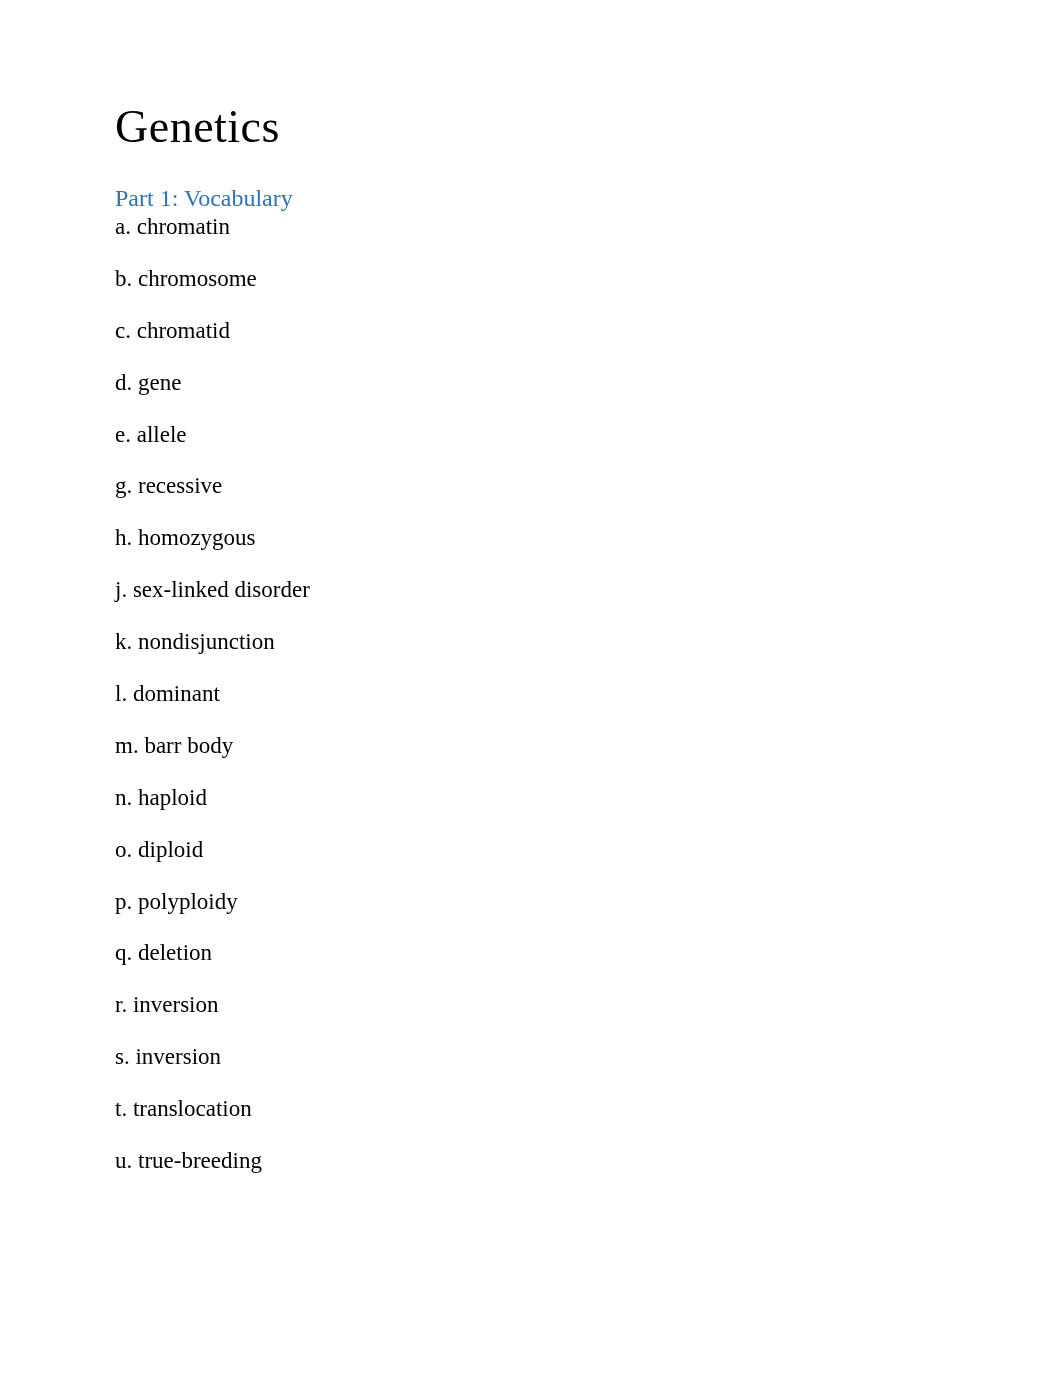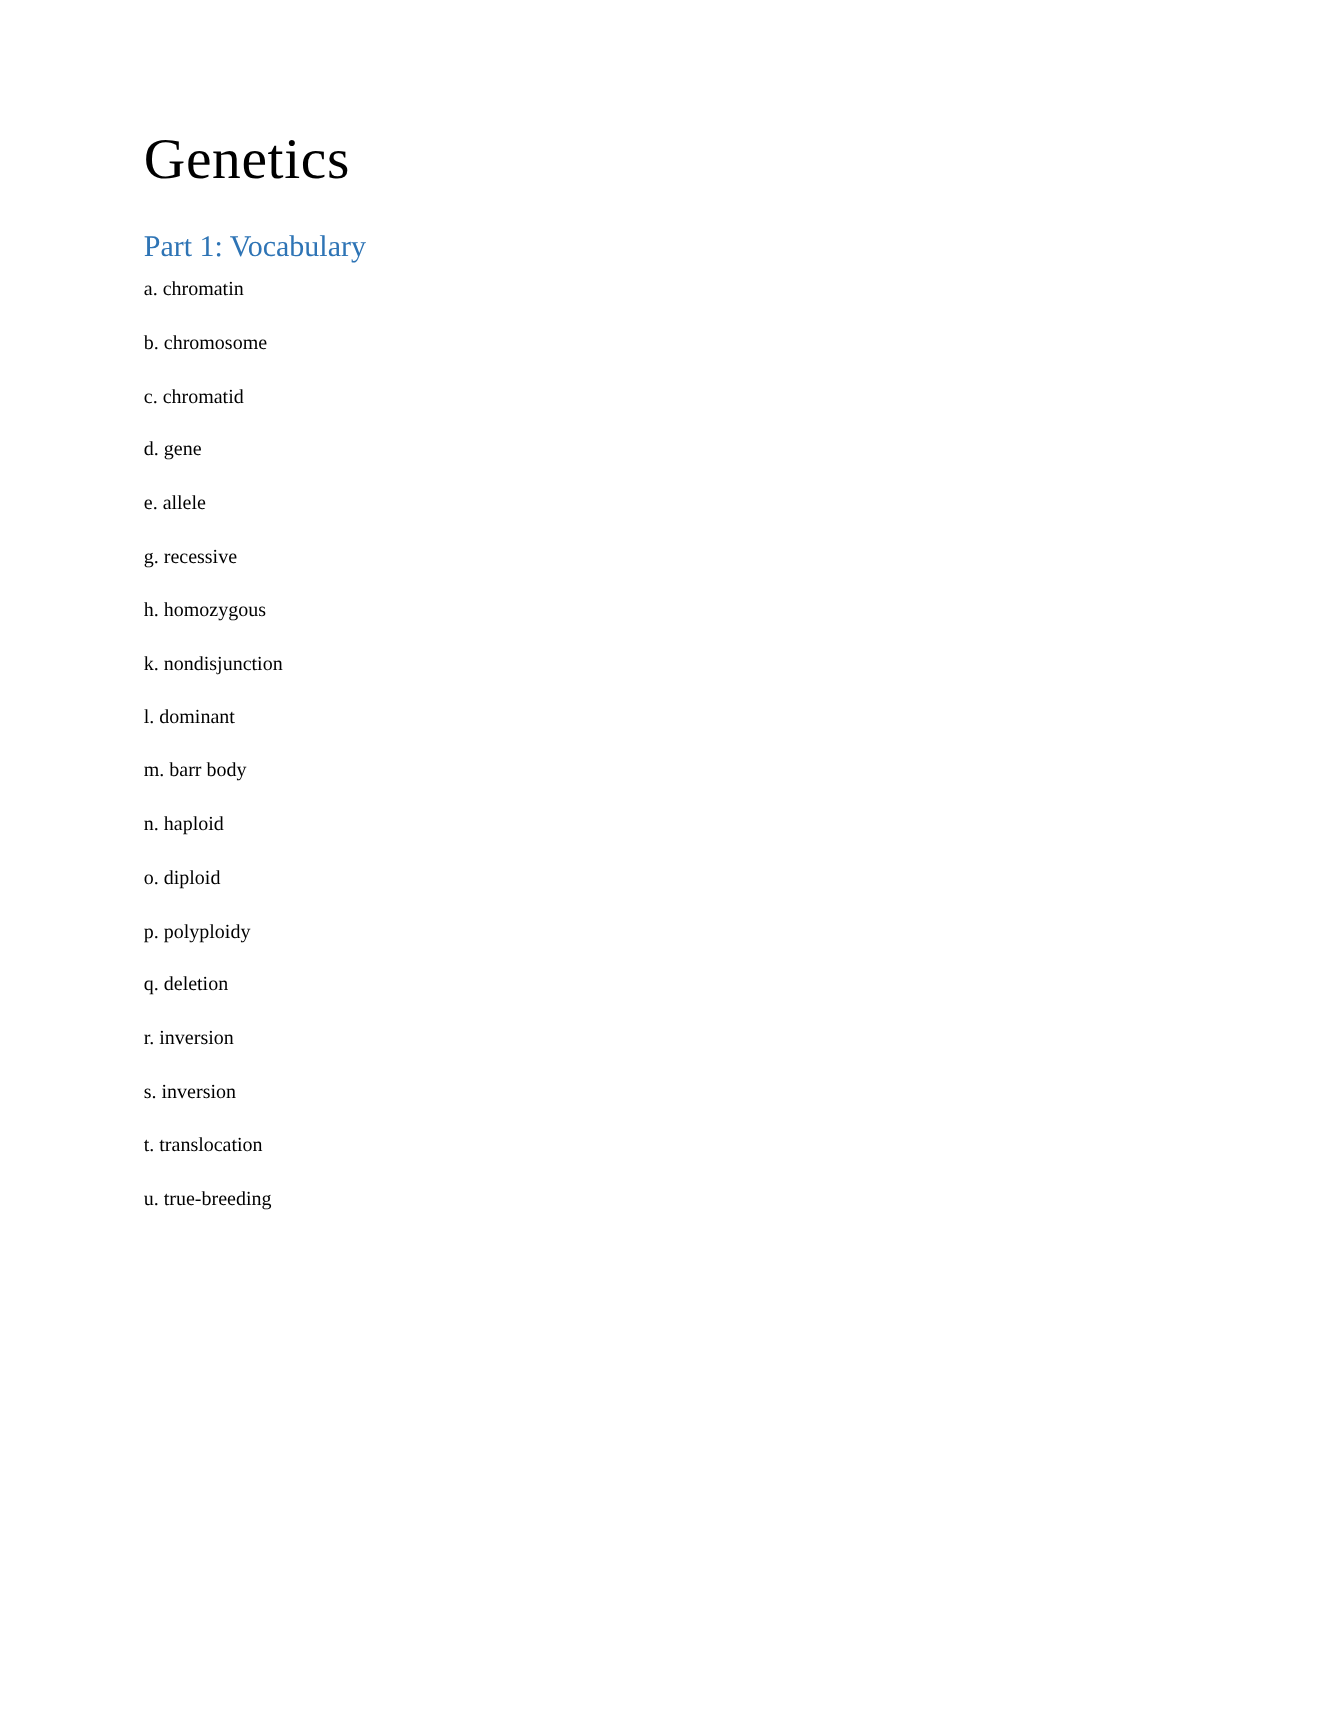--- a/index.html
+++ b/index.html
@@ -17,44 +17,44 @@
     }
     .title {
       font-size: 46px;
       font-weight: normal;
       margin-bottom: 32px;
       letter-spacing: 0.5px;
     }
     .section-heading {
       font-size: 24px;
       color: #2e74b5;
-      margin-bottom: 10px;
       font-weight: normal;
     }
     .vocab-item {
-      font-size: 16px;
+      font-size: 23px;
       margin-bottom: 22px;
       line-height: 1.3;
     }
   </style>
 </head>
 <body>
 
 <h1 class="title">Genetics</h1>
 
 <h2 class="section-heading">Part 1: Vocabulary</h2>
 
 <div>
   <p class="vocab-item">a. chromatin</p>
   <p class="vocab-item">b. chromosome</p>
   <p class="vocab-item">c. chromatid</p>
   <p class="vocab-item">d. gene</p>
   <p class="vocab-item">e. allele</p>
   <p class="vocab-item">g. recessive</p>
   <p class="vocab-item">h. homozygous</p>
+  <p class="vocab-item">j. sex-linked disorder</p>
   <p class="vocab-item">k. nondisjunction</p>
   <p class="vocab-item">l. dominant</p>
   <p class="vocab-item">m. barr body</p>
   <p class="vocab-item">n. haploid</p>
   <p class="vocab-item">o. diploid</p>
   <p class="vocab-item">p. polyploidy</p>
   <p class="vocab-item">q. deletion</p>
   <p class="vocab-item">r. inversion</p>
   <p class="vocab-item">s. inversion</p>
   <p class="vocab-item">t. translocation</p>

